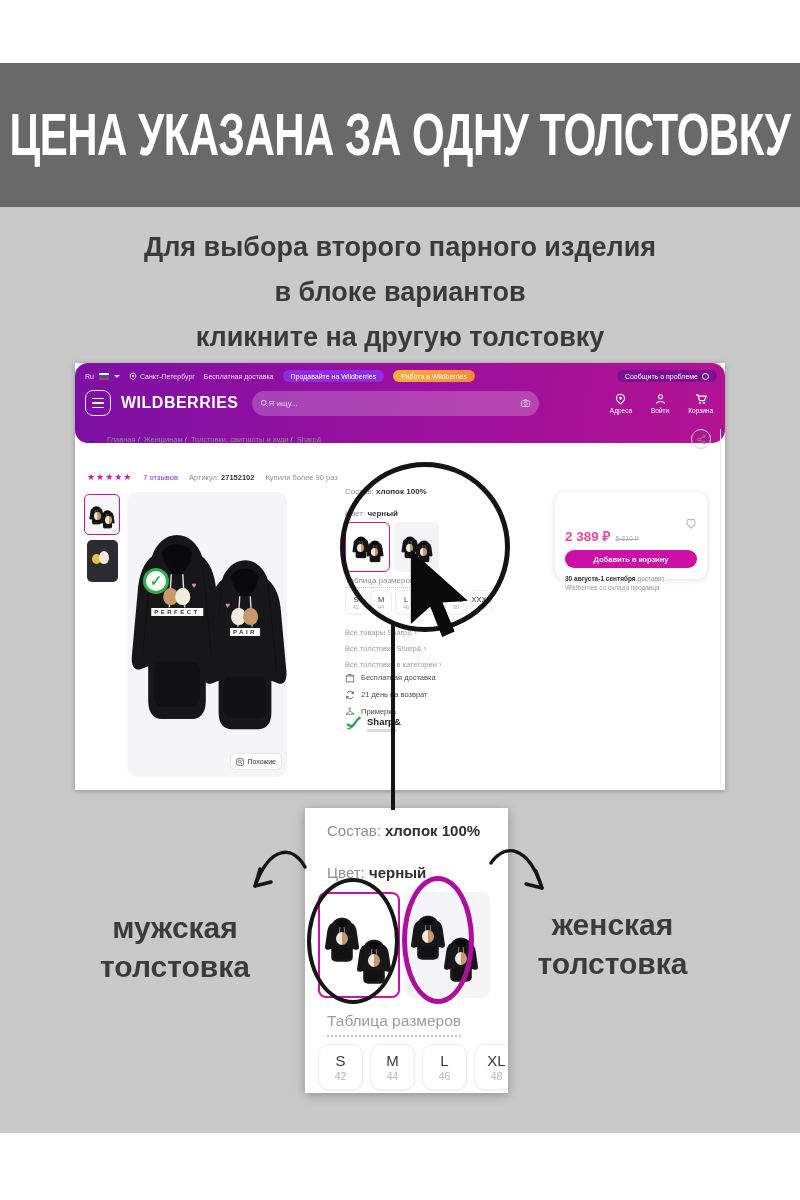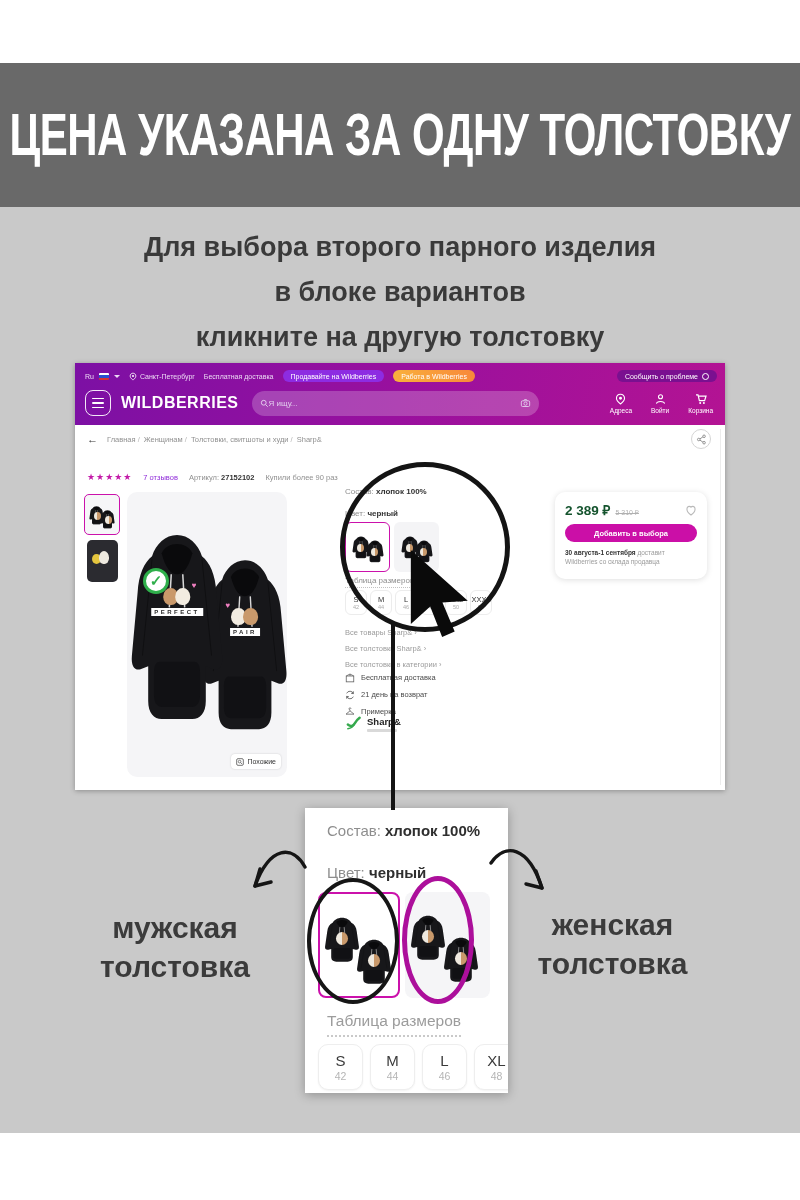--- a/index.html
+++ b/index.html
@@ -13,22 +13,22 @@
                  transform:scaleY(1.42); letter-spacing:-0.5px; }
 
   
   .gray { position:absolute; left:0; top:207px; width:800px; height:926px; background:#c9c9c9; }
   .intro { position:absolute; left:0; top:225px; width:800px; text-align:center;
            color:#3a3a3a; font-size:27px; font-weight:bold; line-height:45px; }
 
   
   .site { position:absolute; left:75px; top:363px; width:650px; height:427px; background:#fff;
           box-shadow:0 1px 5px rgba(0,0,0,.3); z-index:1; overflow:hidden; }
-  .wb-header { position:absolute; left:0; top:0; width:650px; height:62px;
-               background:linear-gradient(100deg,#7c10a4 0%,#99109e 50%,#b31393 100%); }
+  .wb-header { position:absolute; left:0; top:0; width:650px; height:80px;
+               background:linear-gradient(100deg,#7c10a4 0%,#99109e 50%,#b31393 100%);border-radius:13px; }
   .wb-topbar { position:absolute; top:5px; left:10px; right:8px; height:16px; display:flex;
                align-items:center; gap:9px; color:#ecd9f4; font-size:7px; white-space:nowrap; }
   .flag { display:inline-block; width:10px; height:7px; border-radius:1px; margin-left:2px;
           background:linear-gradient(180deg,#fff 33%,#2a4fd0 33% 66%,#d53131 66%); vertical-align:middle; }
   .caret { display:inline-block; width:0; height:0; border-left:3px solid transparent;
            border-right:3px solid transparent; border-top:3px solid #ecd9f4; margin-left:2px; }
   .tb-item { display:flex; align-items:center; gap:3px; }
   .pill { padding:2.5px 8px; border-radius:9px; color:#fff; font-size:7px; }
   .pill-sell { background:#8d2ce2; }
   .pill-work { background:linear-gradient(90deg,#f9b03c,#f8883a); }
@@ -106,21 +106,21 @@
   .perk { display:flex; align-items:center; gap:6px; height:17px; }
   .brand { position:absolute; left:270px; top:352px; display:flex; align-items:center; gap:5px; }
   .brand-txt { display:flex; flex-direction:column; gap:2px; }
   .brand-name { font-size:9.5px; font-weight:bold; color:#222; }
   .brand-sub { width:30px; height:3px; background:#d9d9d9; border-radius:1px; }
 
   
   .price-card { position:absolute; left:480px; top:129px; width:152px; height:87px; background:#fff;
                 border-radius:10px; box-shadow:0 1px 6px rgba(0,0,0,.13); padding:9px 10px; }
   .price-row { display:flex; align-items:baseline; gap:5px; }
-  .price { font-size:13.5px; font-weight:bold; color:#14532d; }
+  .price { font-size:13.5px; font-weight:bold; color:#ec4899;margin-top:26px; }
   .old-price { font-size:7px; color:#b0b0b0; text-decoration:line-through; }
   .heart { margin-left:auto; align-self:center; }
   .cart-btn { margin-top:5px; height:18px; background:#cb0fa7; border-radius:9px; color:#fff; font-size:7.5px;
               font-weight:bold; display:flex; align-items:center; justify-content:center; }
   .delivery { margin-top:6px; font-size:6.5px; color:#9b9b9b; line-height:9px; }
   .delivery b { color:#333; }
   .history { position:absolute; left:482px; top:228px; width:150px; }
   .h-head { display:flex; align-items:baseline; }
   .h-title { font-size:8px; font-weight:bold; color:#333; }
   .h-range { margin-left:auto; font-size:6.3px; color:#9b9b9b; }
@@ -462,21 +462,21 @@
     </div>
 
     <div class="price-card">
       <div class="price-row">
         <span class="price">2 389 ₽</span>
         <span class="old-price">5 310 ₽</span>
         <svg class="heart ic" width="12" height="11" viewBox="0 0 12 11">
             <path d="M6,10 C0.2,6.2 1.6,1.4 4.2,1.4 C5.3,1.4 6,2.2 6,2.2 C6,2.2 6.7,1.4 7.8,1.4 C10.4,1.4 11.8,6.2 6,10 Z" fill="none" stroke="#b9b9b9" stroke-width="1.1"></path>
           </svg>
       </div>
-      <div class="cart-btn">Добавить в выбора</div>
+      <div class="cart-btn">Добавить в корзину</div>
       <div class="delivery">
         <b>30 августа-1 сентября</b>
         <span>доставит Wildberries со склада продавца</span>
       </div>
     </div>
     <div class="page-edge"></div>
   </div>
 
   <div class="ring"></div>
   <div class="handle"></div>

